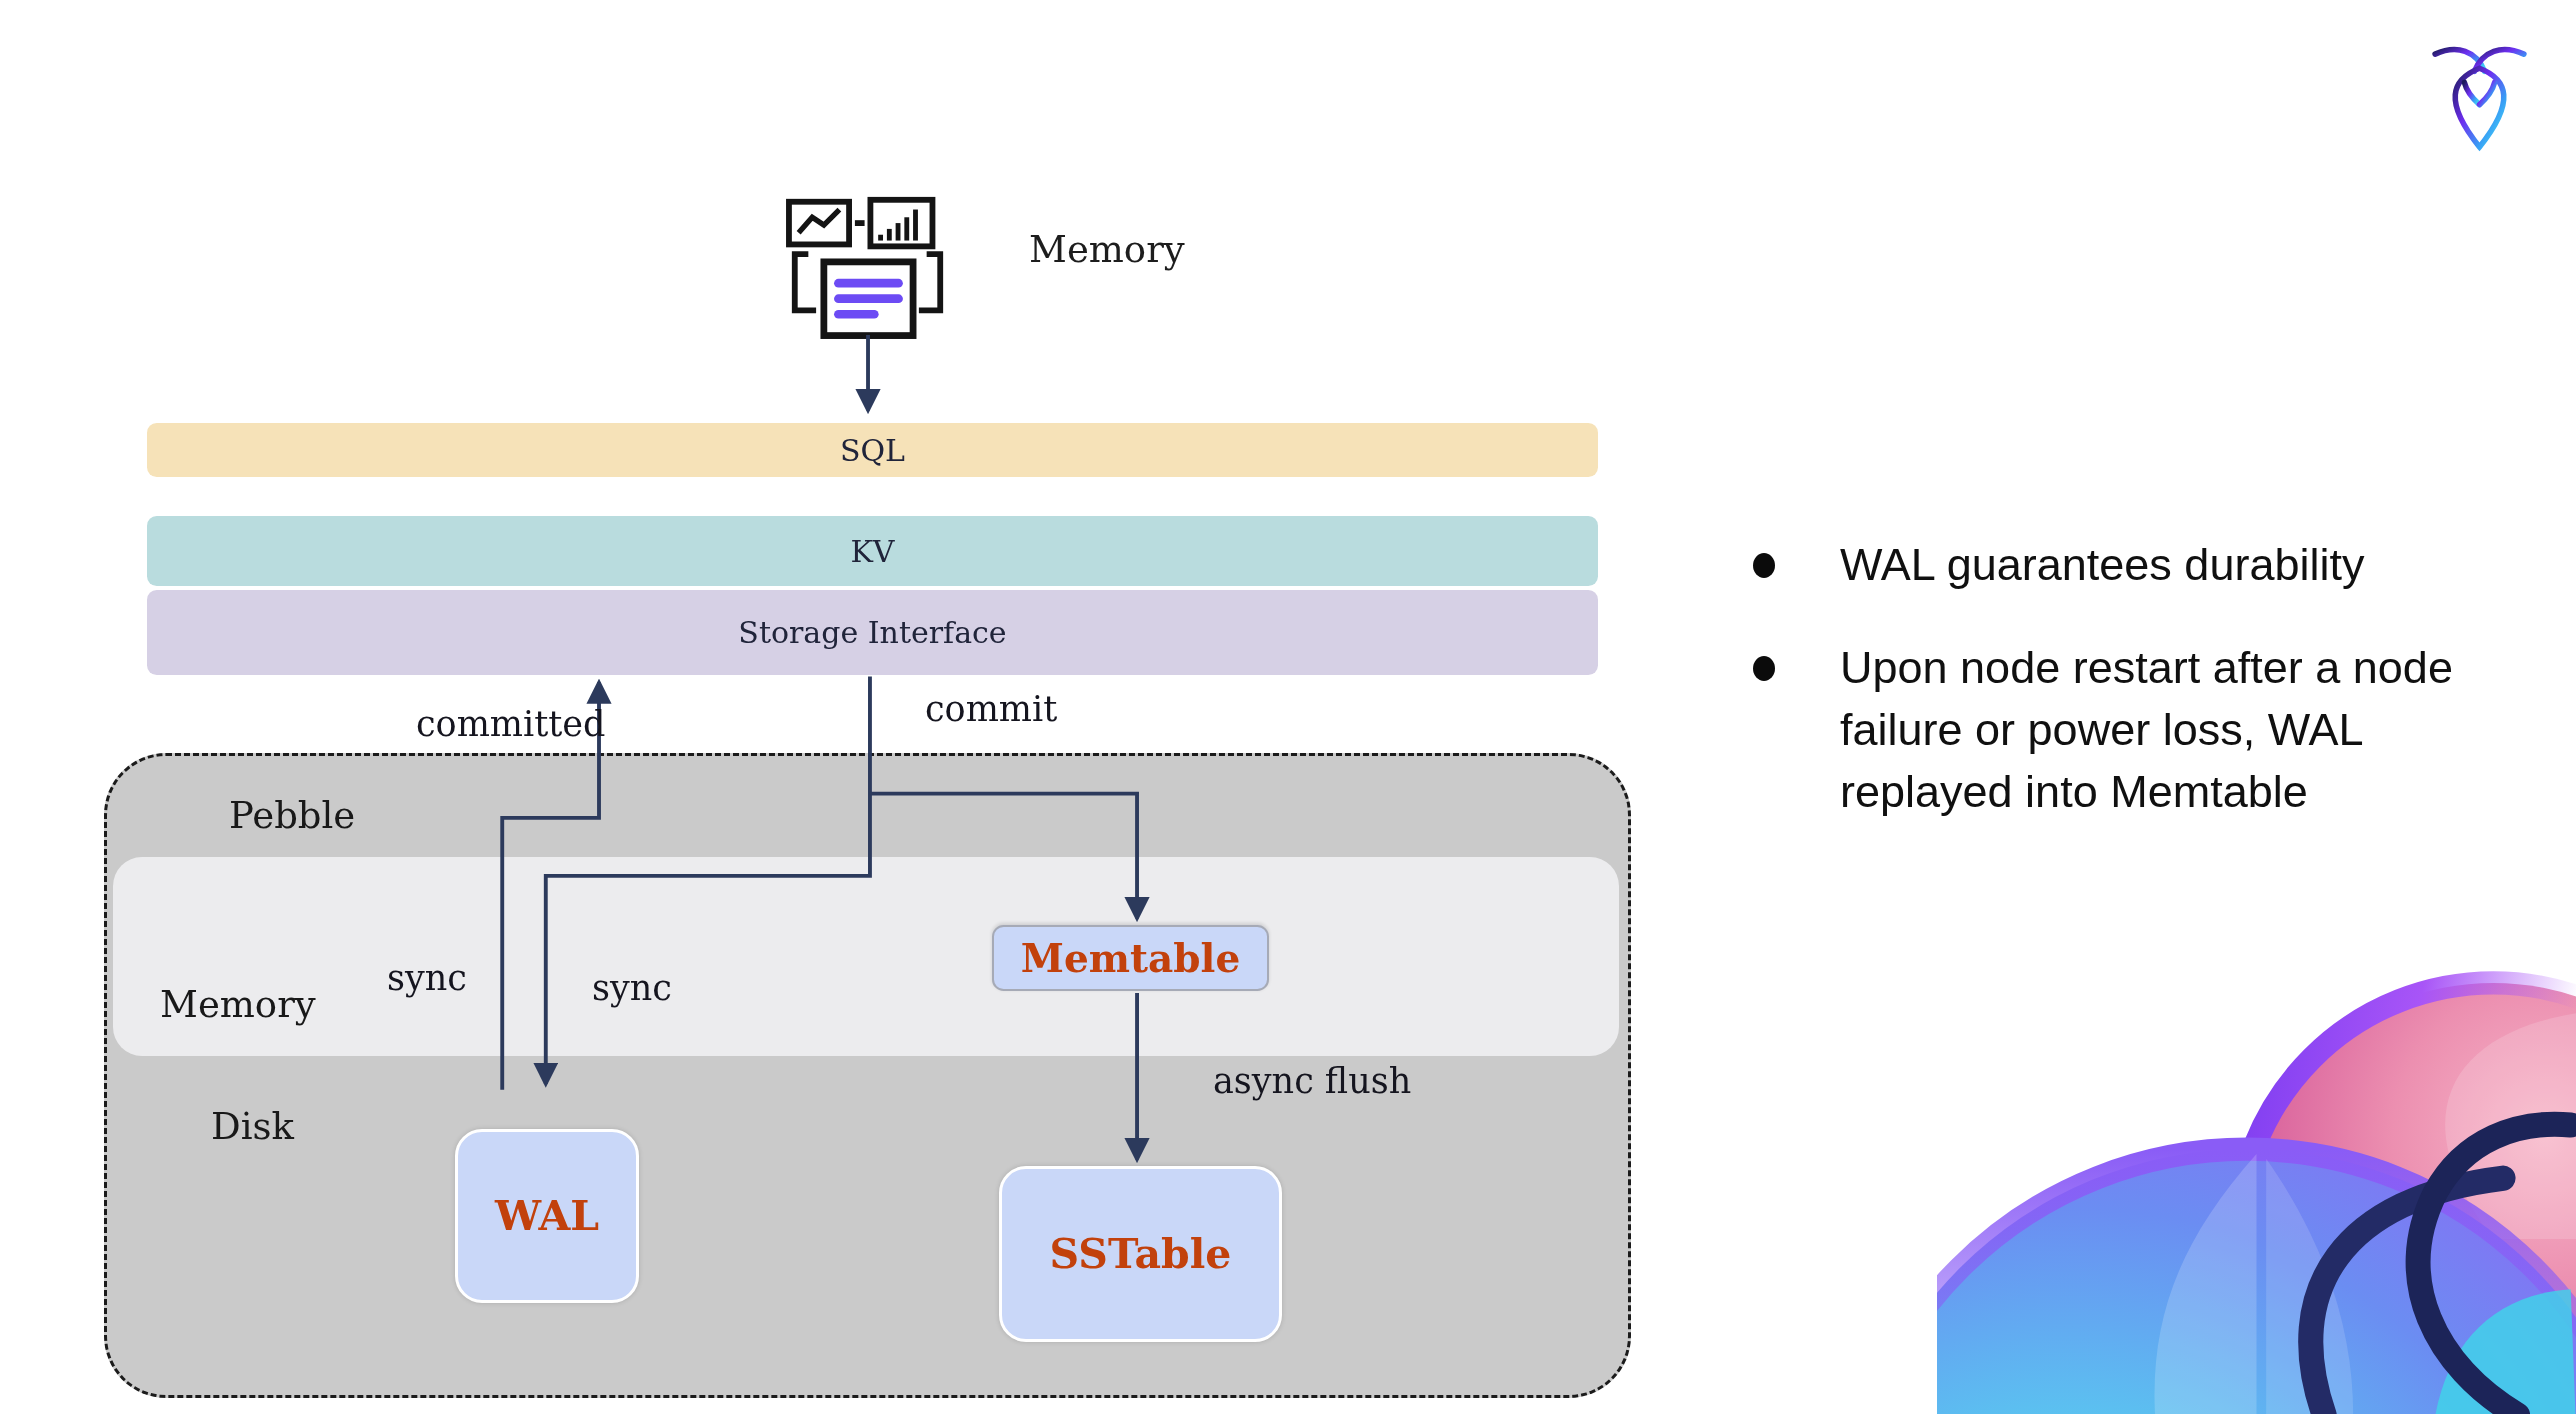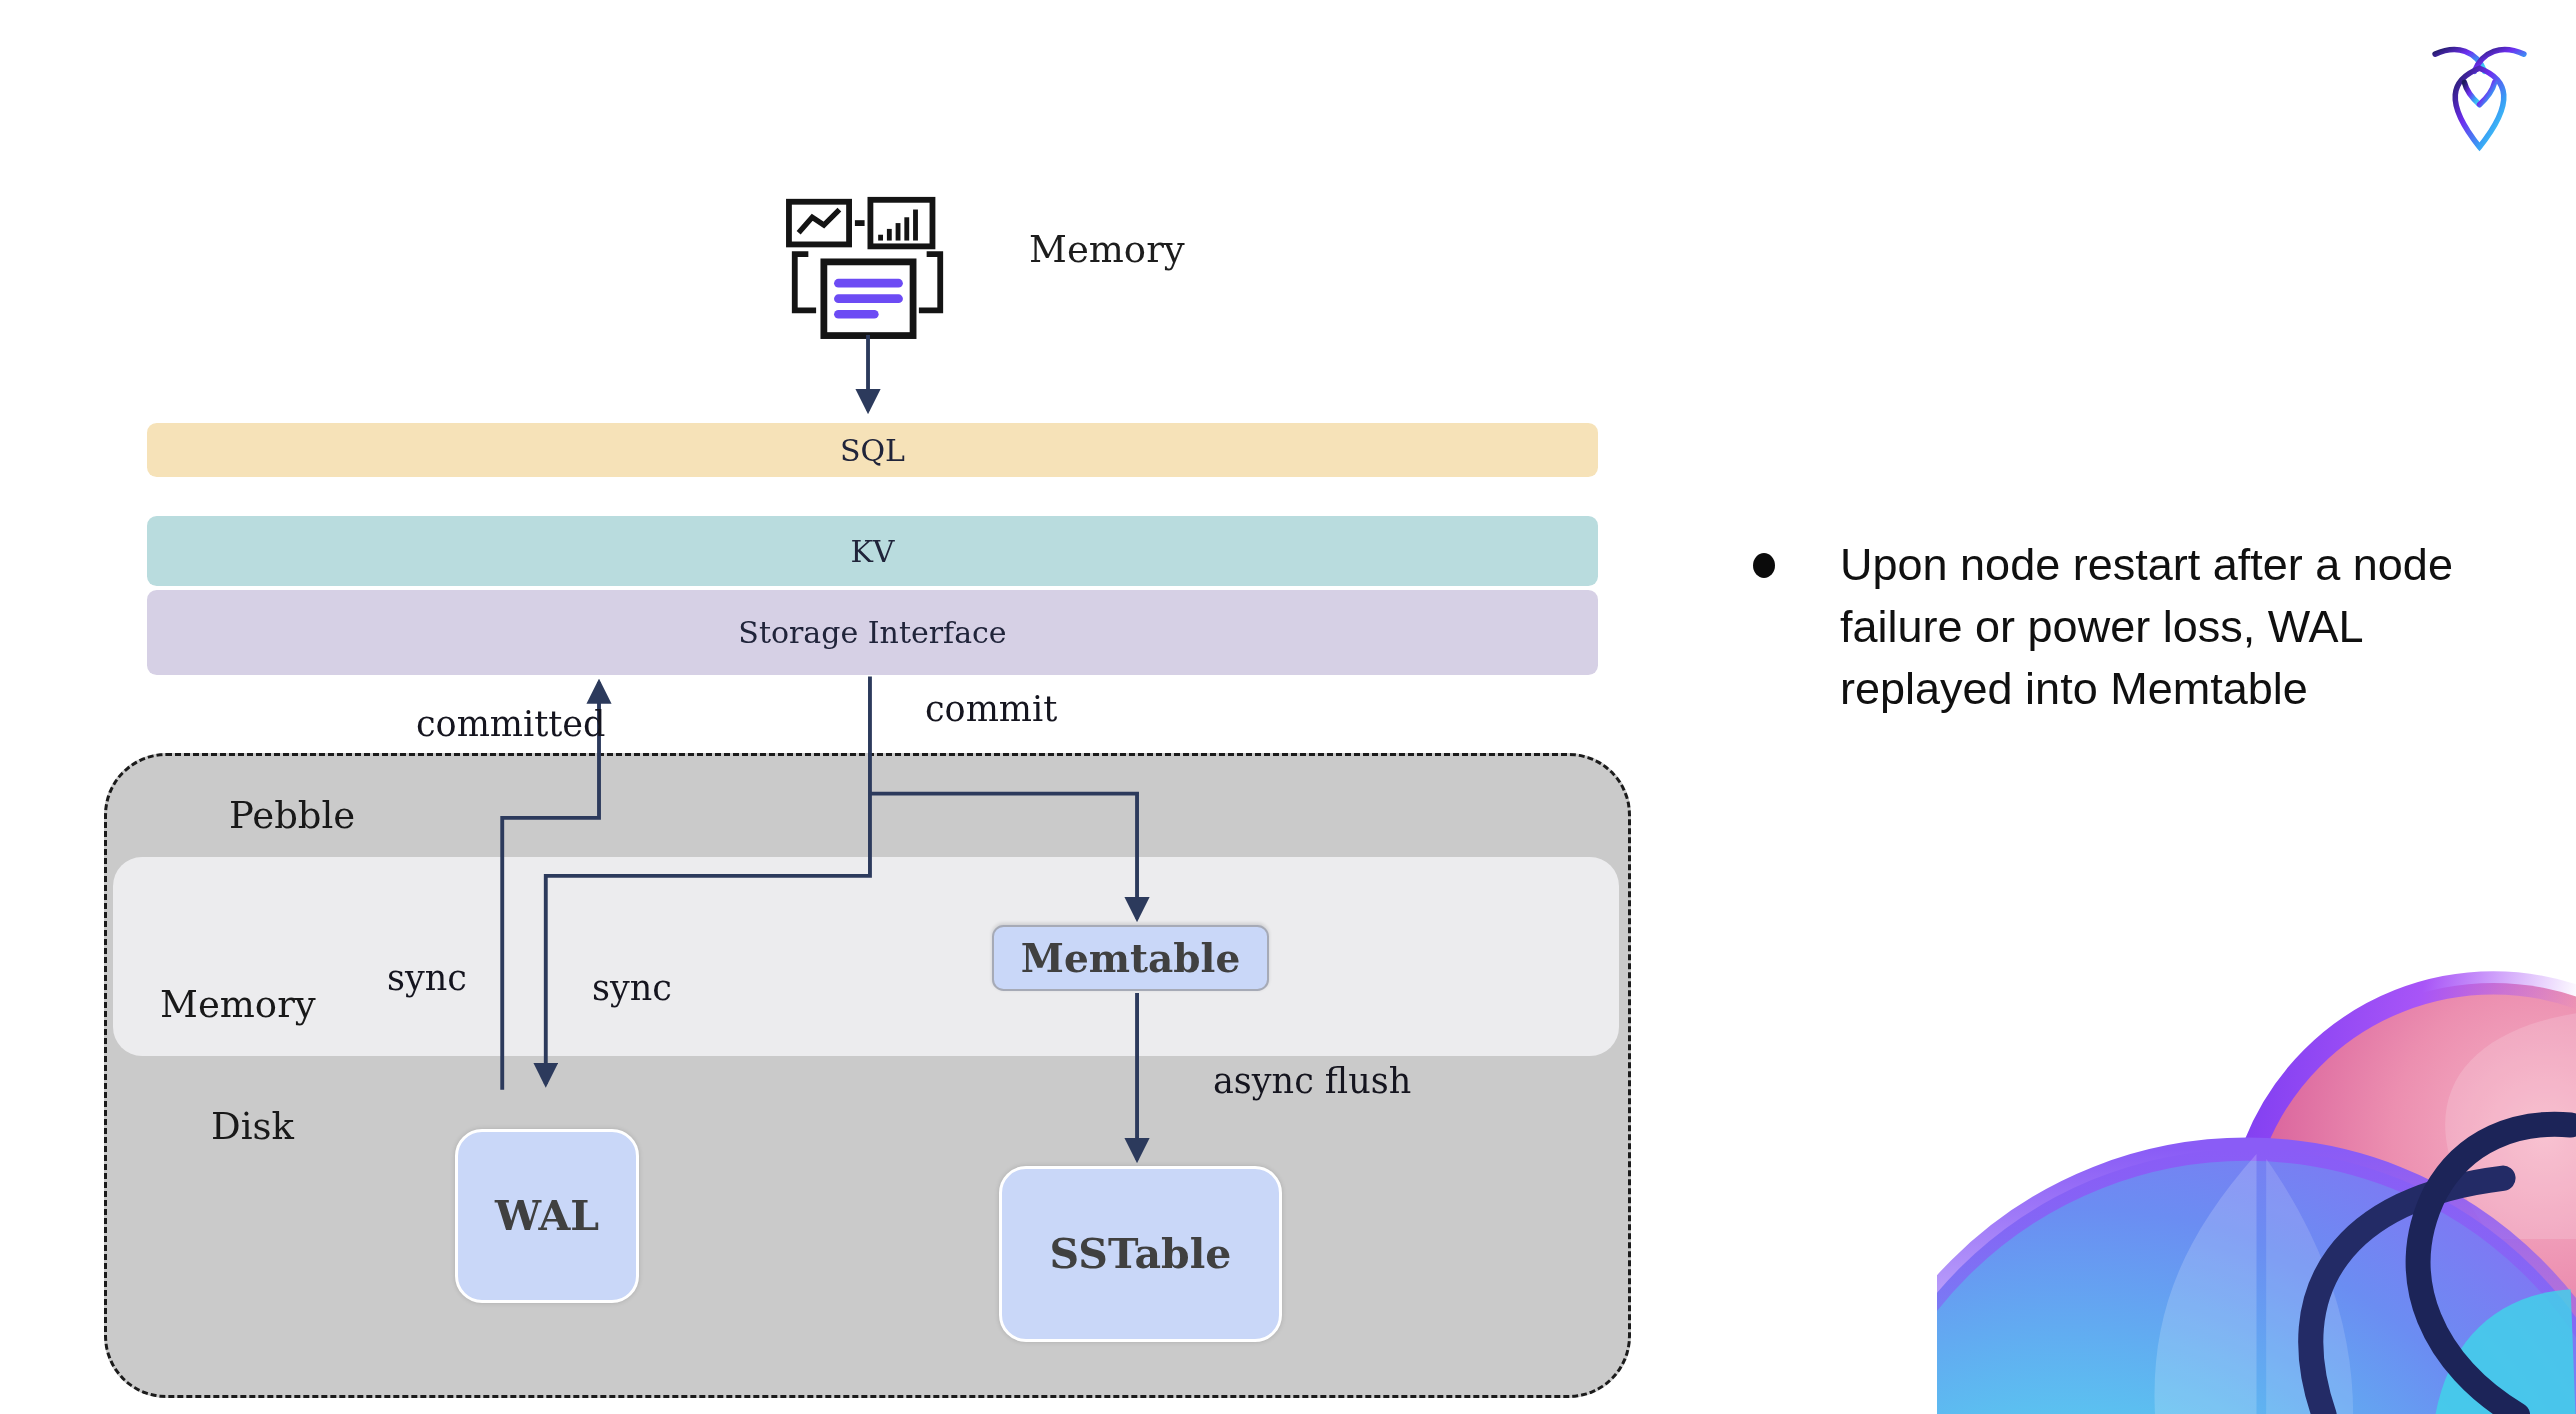--- a/index.html
+++ b/index.html
@@ -36,21 +36,21 @@
   
   .edge-label{position:absolute;font-size:35px;color:#15151f;}
   .lbl-committed{left:416px;top:704px;}
   .lbl-commit{left:925px;top:689px;}
   .lbl-sync1{left:387px;top:958px;}
   .lbl-sync2{left:592px;top:968px;}
   .lbl-async{left:1213px;top:1061px;}
 
   
   .node{position:absolute;background:#c9d7f8;display:flex;align-items:center;justify-content:center;
-        font-weight:700;color:#404040;box-sizing:border-box;
+        font-weight:700;color:#c2410c;box-sizing:border-box;
         font-family:"DejaVu Serif","Liberation Serif",serif;}
   .node-wal{left:455px;top:1129px;width:184px;height:174px;border:3.9px solid #ffffff;
             border-radius:27px;font-size:41px;box-shadow:0 0 5.8px rgba(0,0,0,.15);}
   .node-memtable{left:992px;top:925px;width:277px;height:66px;border:2.9px solid #a6aab6;
             border-radius:11.6px;font-size:39px;box-shadow:0 -1.9px 3.9px rgba(0,0,0,.12);}
   .node-sstable{left:999px;top:1166px;width:283px;height:176px;border:3.9px solid #ffffff;
             border-radius:27px;font-size:41px;box-shadow:0 0 5.8px rgba(0,0,0,.15);}
 
   
   .bullets{position:absolute;left:1732px;top:534px;width:842px;list-style:none;margin:0;padding:0;}
@@ -156,20 +156,21 @@
     <span>WAL</span>
   </div>
   <div class="node node-memtable">
     <span>Memtable</span>
   </div>
   <div class="node node-sstable">
     <span>SSTable</span>
   </div>
 
   <ul class="bullets">
+    <li>WAL guarantees durability</li>
     <li>Upon node restart after a node failure or power loss, WAL replayed into Memtable</li>
   </ul>
 
   <svg class="decor" width="639" height="464" viewBox="0 0 660 480">
     <defs>
       <radialGradient id="gPink" cx="0.6" cy="0.3" r="0.85">
         <stop offset="0" stop-color="#f7b6c8"></stop>
         <stop offset="0.35" stop-color="#ec8fb0"></stop>
         <stop offset="0.68" stop-color="#d85f9b"></stop>
         <stop offset="1" stop-color="#bf4b90"></stop>

